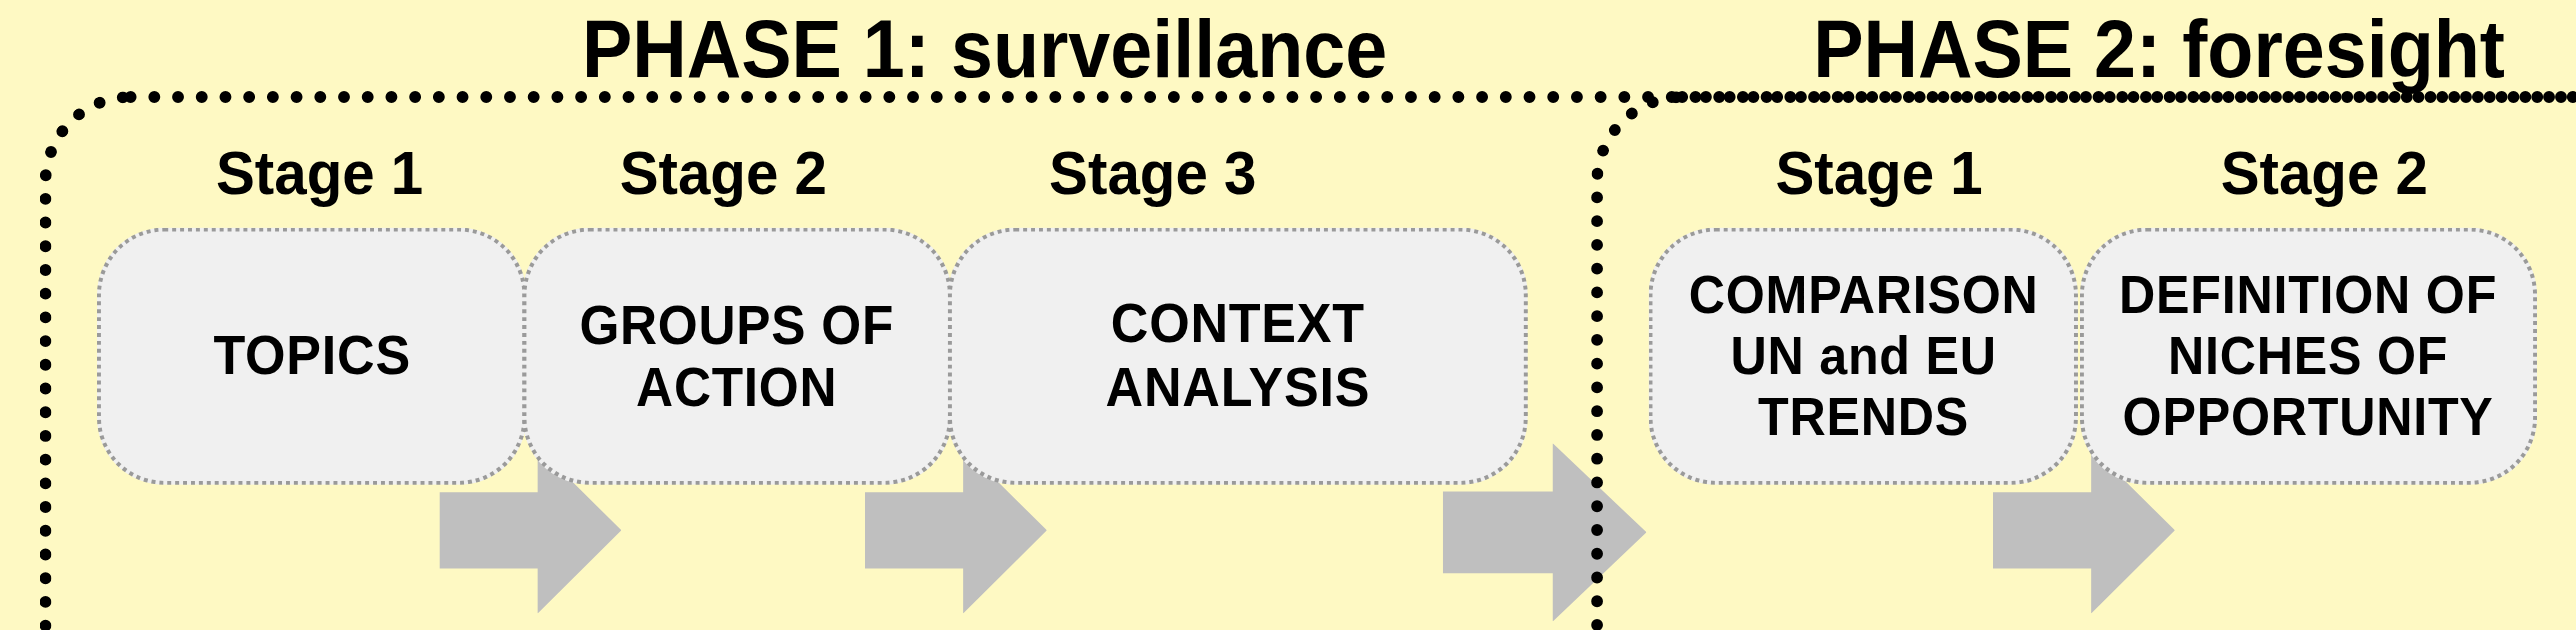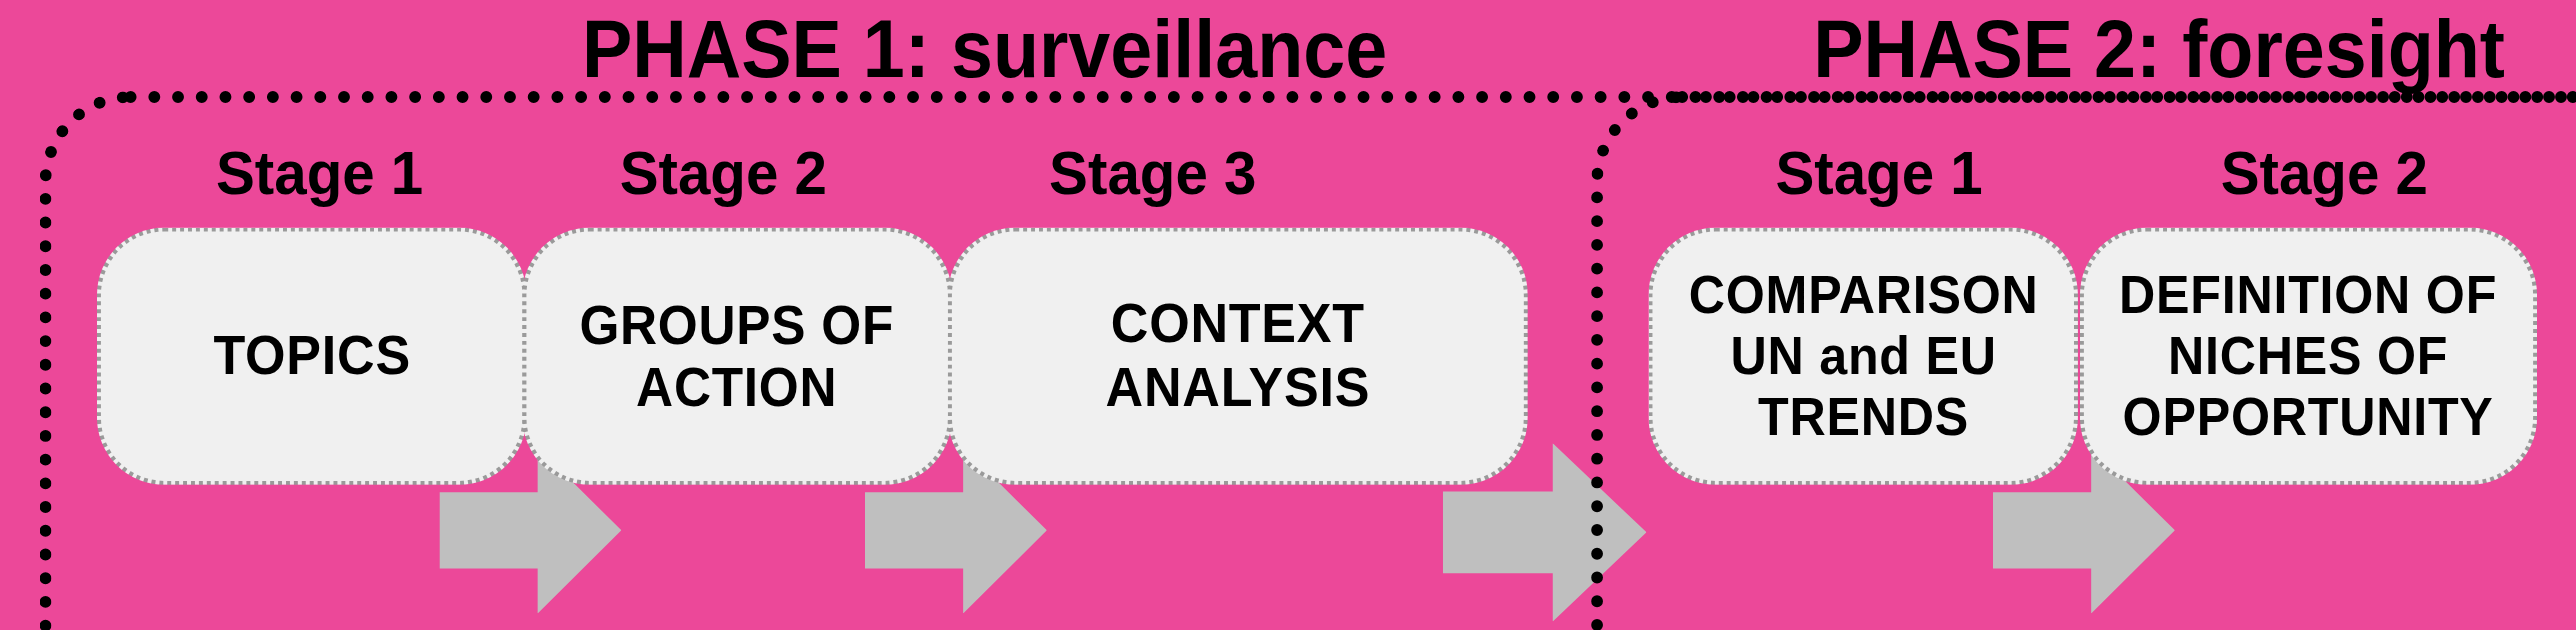--- a/index.html
+++ b/index.html
@@ -11,21 +11,21 @@
     width: 2576px;
     height: 631px;
     font-family: "Liberation Sans", sans-serif;
     overflow: hidden;
   }
 
   #canvas {
     position: relative;
     width: 2576px;
     height: 631px;
-    background: #ec4899;
+    background: #fef9c3;
   }
 
   
   .phase-title {
     position: absolute;
     font-family: "Liberation Sans", sans-serif;
     font-weight: bold;
     font-size: 41px;
     line-height: 44px;
     color: #000000;

